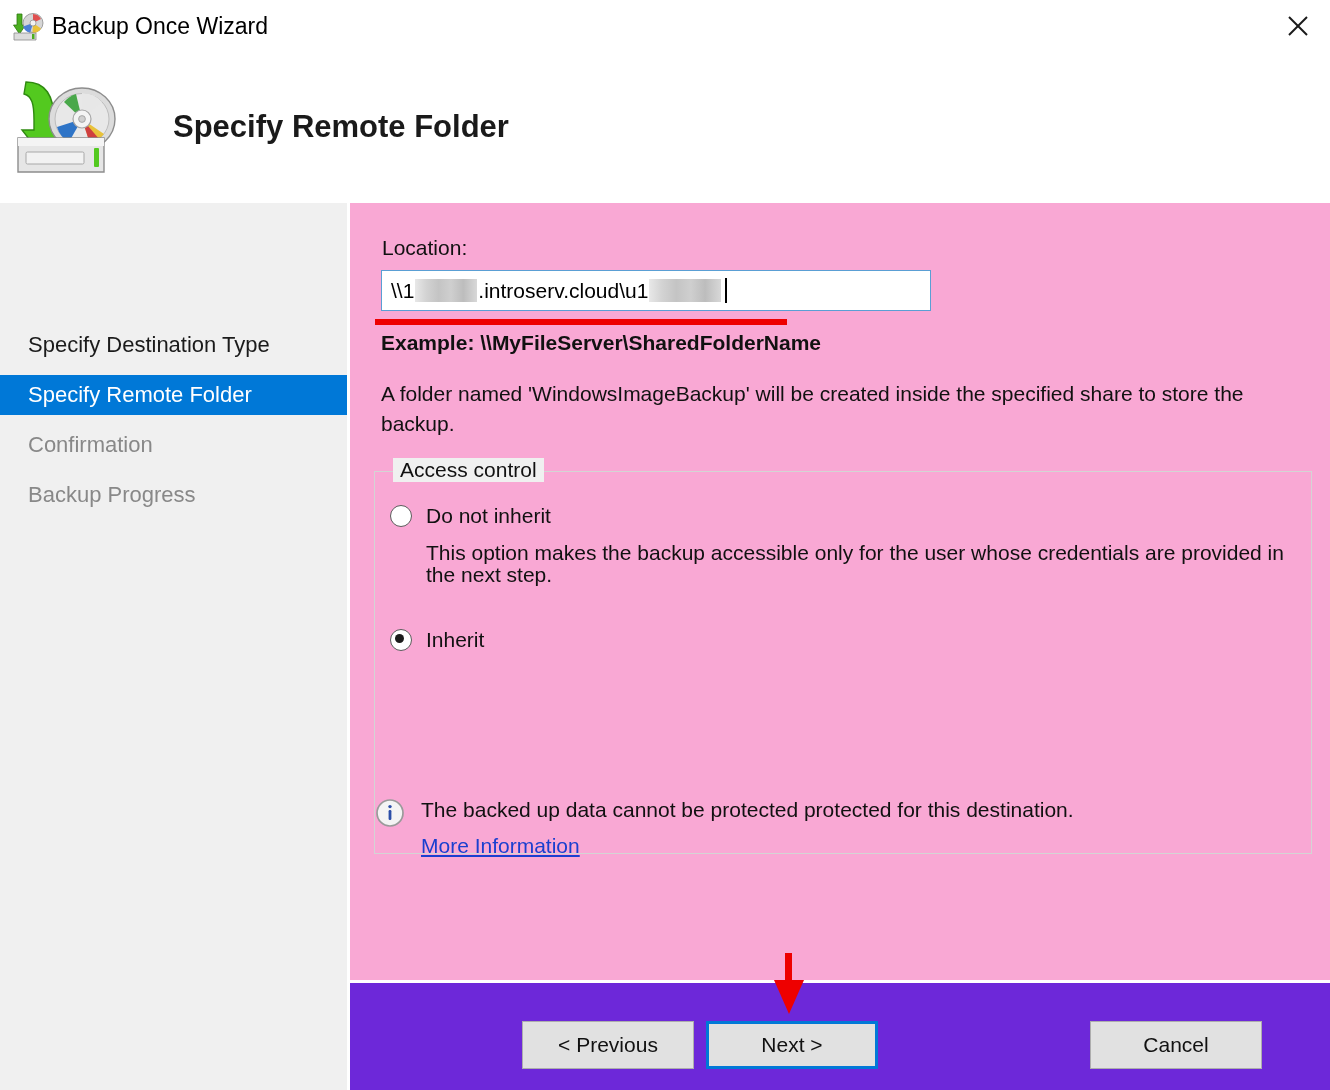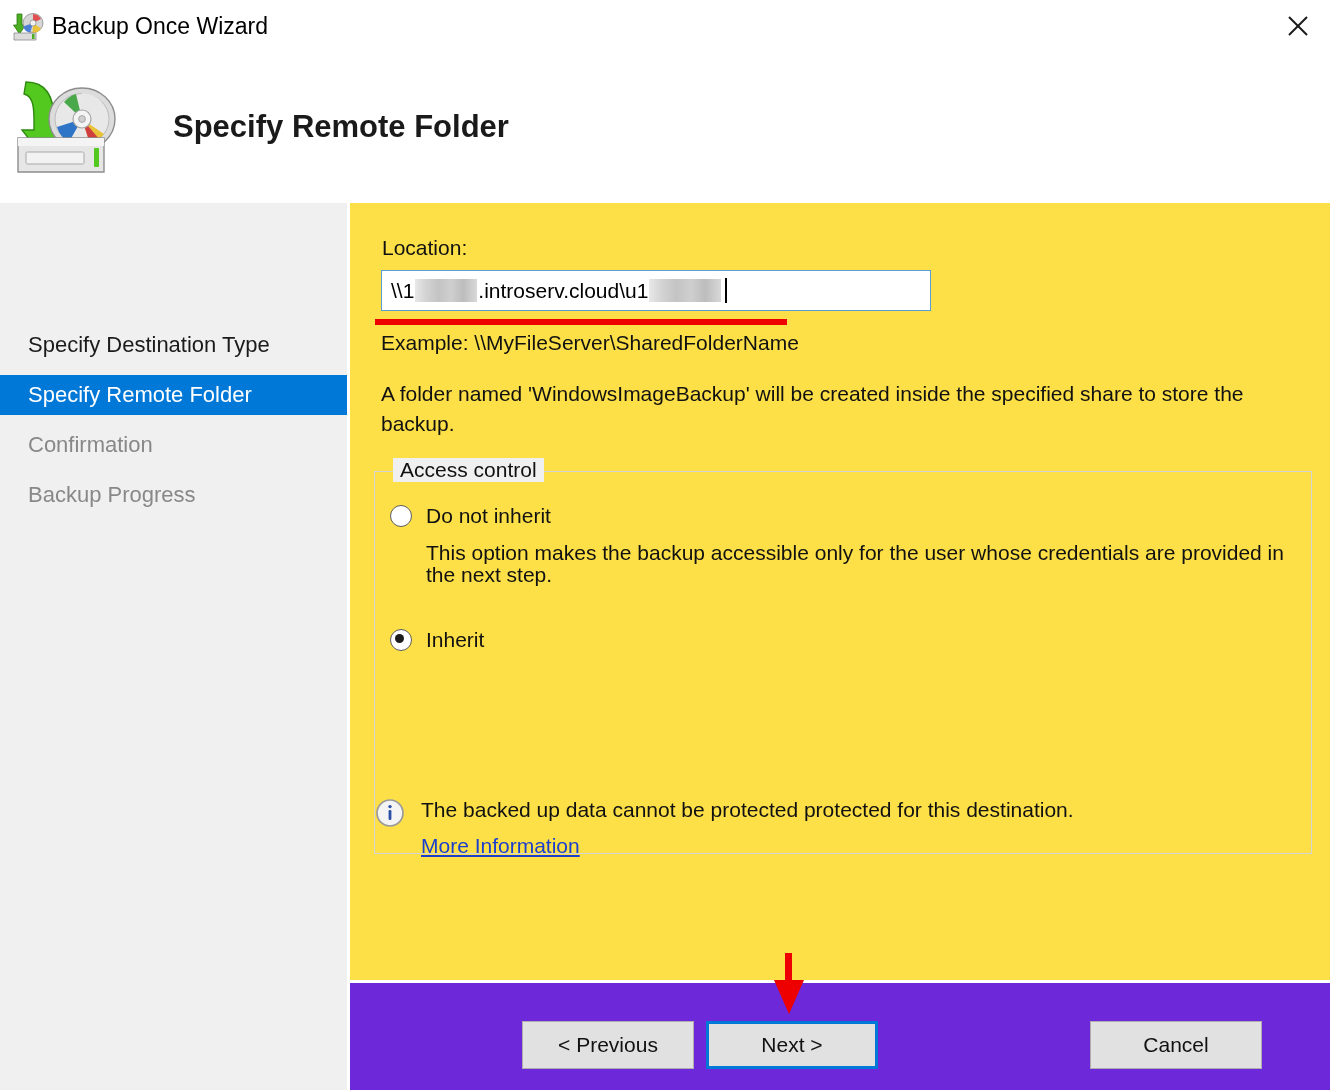--- a/index.html
+++ b/index.html
@@ -107,21 +107,21 @@
   }
   .nav-item.disabled {
     color: #888888;
   }
 
   
   .content {
     position: absolute;
     left: 350px; top: 0;
     width: 980px; height: 777px;
-    background: #fde047;
+    background: #f9a8d4;
   }
 
   .label-location {
     position: absolute;
     left: 32px; top: 33px;
     font-size: 21px;
     color: #111111;
   }
   .location-input {
     position: absolute;
@@ -163,20 +163,21 @@
     left: 25px; top: 116px;
     width: 412px; height: 6px;
     background: #ee0000;
   }
   .example-text {
     position: absolute;
     left: 31px; top: 128px;
     font-size: 21px;
     color: #111111;
     white-space: nowrap;
+    font-weight: bold;
   }
   .folder-note {
     position: absolute;
     left: 31px; top: 176px;
     width: 910px;
     font-size: 21px;
     line-height: 30px;
     color: #111111;
   }
 

